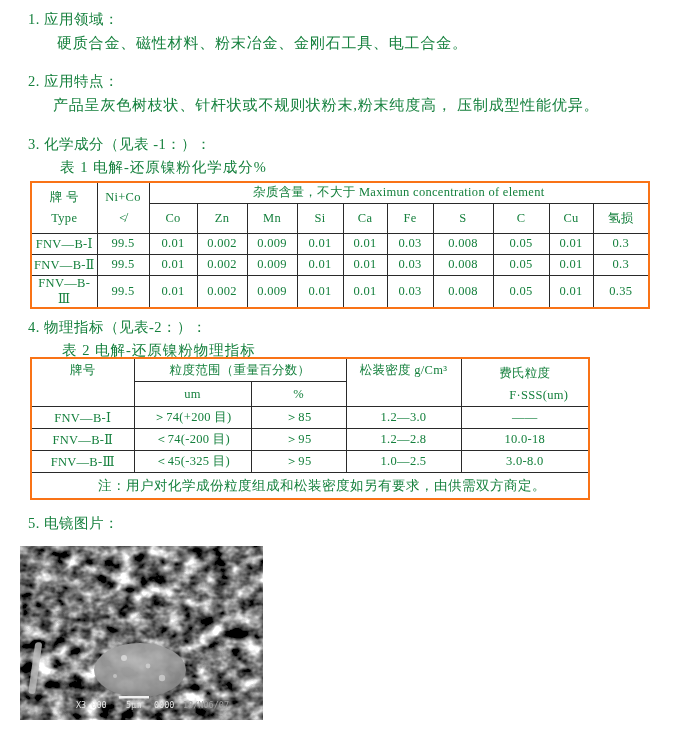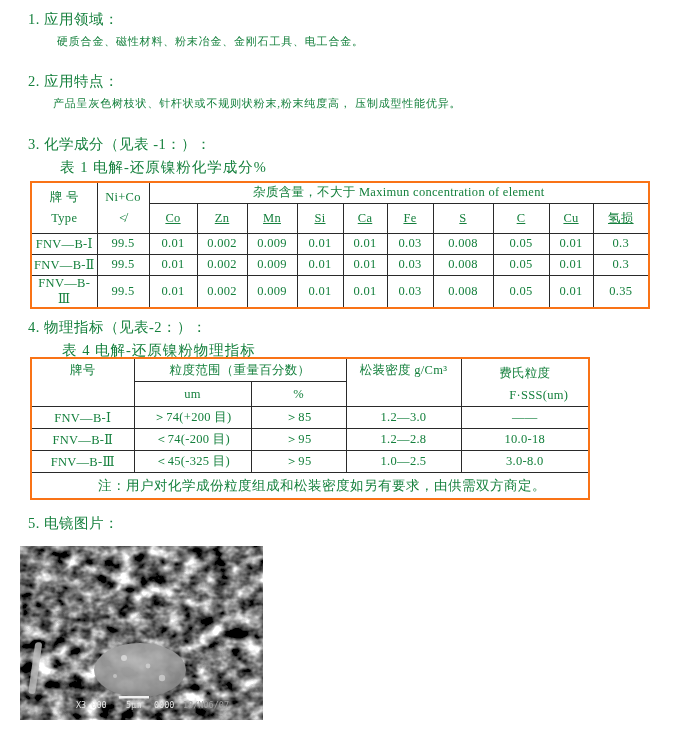--- a/index.html
+++ b/index.html
@@ -3,35 +3,35 @@
 <meta charset="utf-8">
 <style>
   html,body { margin:0; padding:0; background:#ffffff; }
   .page {
     position:relative; width:693px; height:742px; background:#ffffff;
     font-family:"Liberation Serif","DejaVu Serif",serif;
     color:#15803d; overflow:hidden;
   }
   .abs { position:absolute; white-space:nowrap; }
   .sec-label { font-size:14.5px; letter-spacing:0.5px; }
-  .body-text { font-size:11px; letter-spacing:0.8px; }
+  .body-text { font-size:15px; letter-spacing:0.8px; }
   .tbl-caption { font-size:14.5px; letter-spacing:1px; }
 
   table.doc-table {
     position:absolute; border-collapse:collapse; table-layout:fixed;
     border:2px solid #f97316;
   }
   table.doc-table th, table.doc-table td {
     border:1px solid #2a2a2a; font-weight:normal; text-align:center;
     font-size:12.5px; padding:0 1px; letter-spacing:0.3px;
     overflow:hidden; vertical-align:middle;
   }
   #table1 { left:30px; top:181px; width:618px; }
   #table1 thead tr.h1 { height:21px; }
-  #table1 thead tr.h2 { height:30px;text-decoration:underline; }
+  #table1 thead tr.h2 { height:30px; }
   #table1 tbody tr { height:21px; }
   #table1 th.merged div { line-height:21px; }
 
   #table2 { left:30px; top:357px; width:558px; }
   #table2 thead tr.h1 { height:22px; }
   #table2 thead tr.h2 { height:23px; }
   #table2 tbody tr { height:22px; }
   #table2 th.vtop { vertical-align:top; padding-top:3px; }
   #table2 td.note-cell {
     text-align:center; padding-left:25px; height:25px; font-size:13.5px;
@@ -137,21 +137,21 @@
         <td>0.03</td>
         <td>0.008</td>
         <td>0.05</td>
         <td>0.01</td>
         <td>0.35</td>
       </tr>
     </tbody>
   </table>
 
   <div class="abs sec-label" style="left:28px; top:318px;">4. 物理指标（见表-2：）：</div>
-  <div class="abs tbl-caption" style="left:62px; top:341px;">表 4  电解-还原镍粉物理指标</div>
+  <div class="abs tbl-caption" style="left:62px; top:341px;">表 2  电解-还原镍粉物理指标</div>
 
   <table class="doc-table" id="table2">
     <colgroup>
       <col style="width:103px">
         <col style="width:117px">
         <col style="width:95px">
       <col style="width:115px">
         <col style="width:128px">
     </colgroup>
     <thead>

